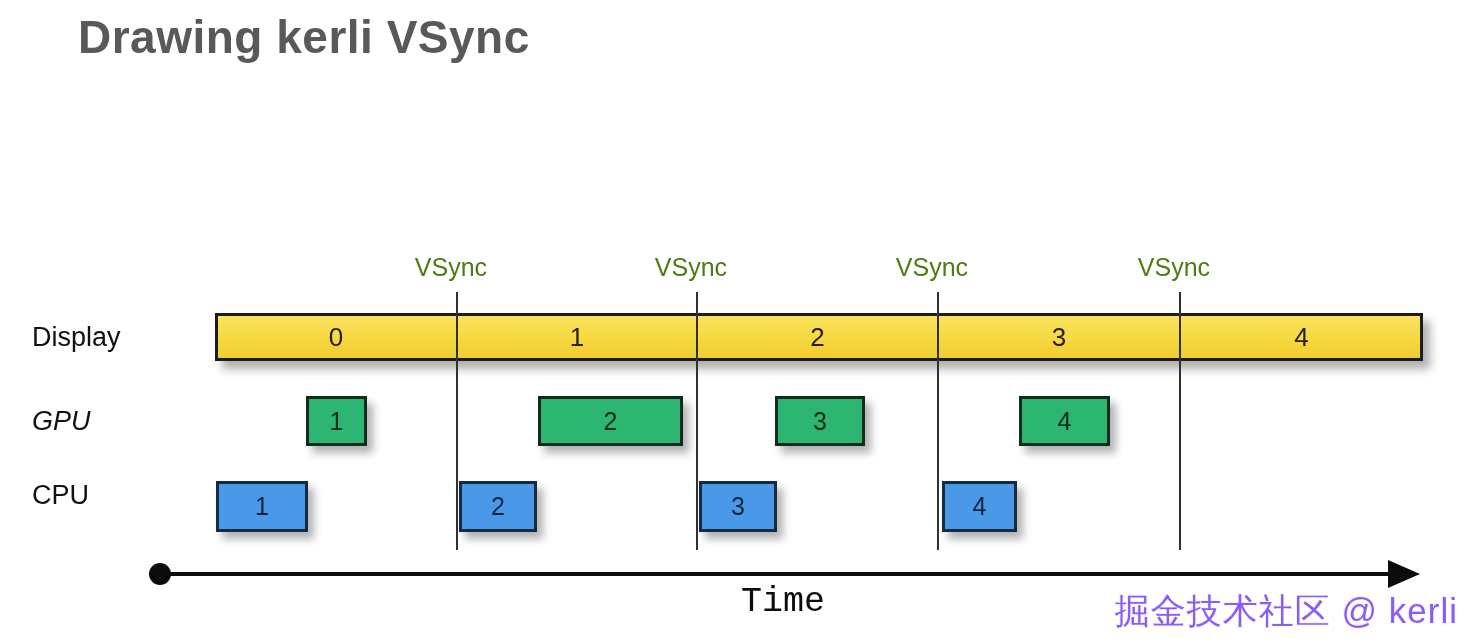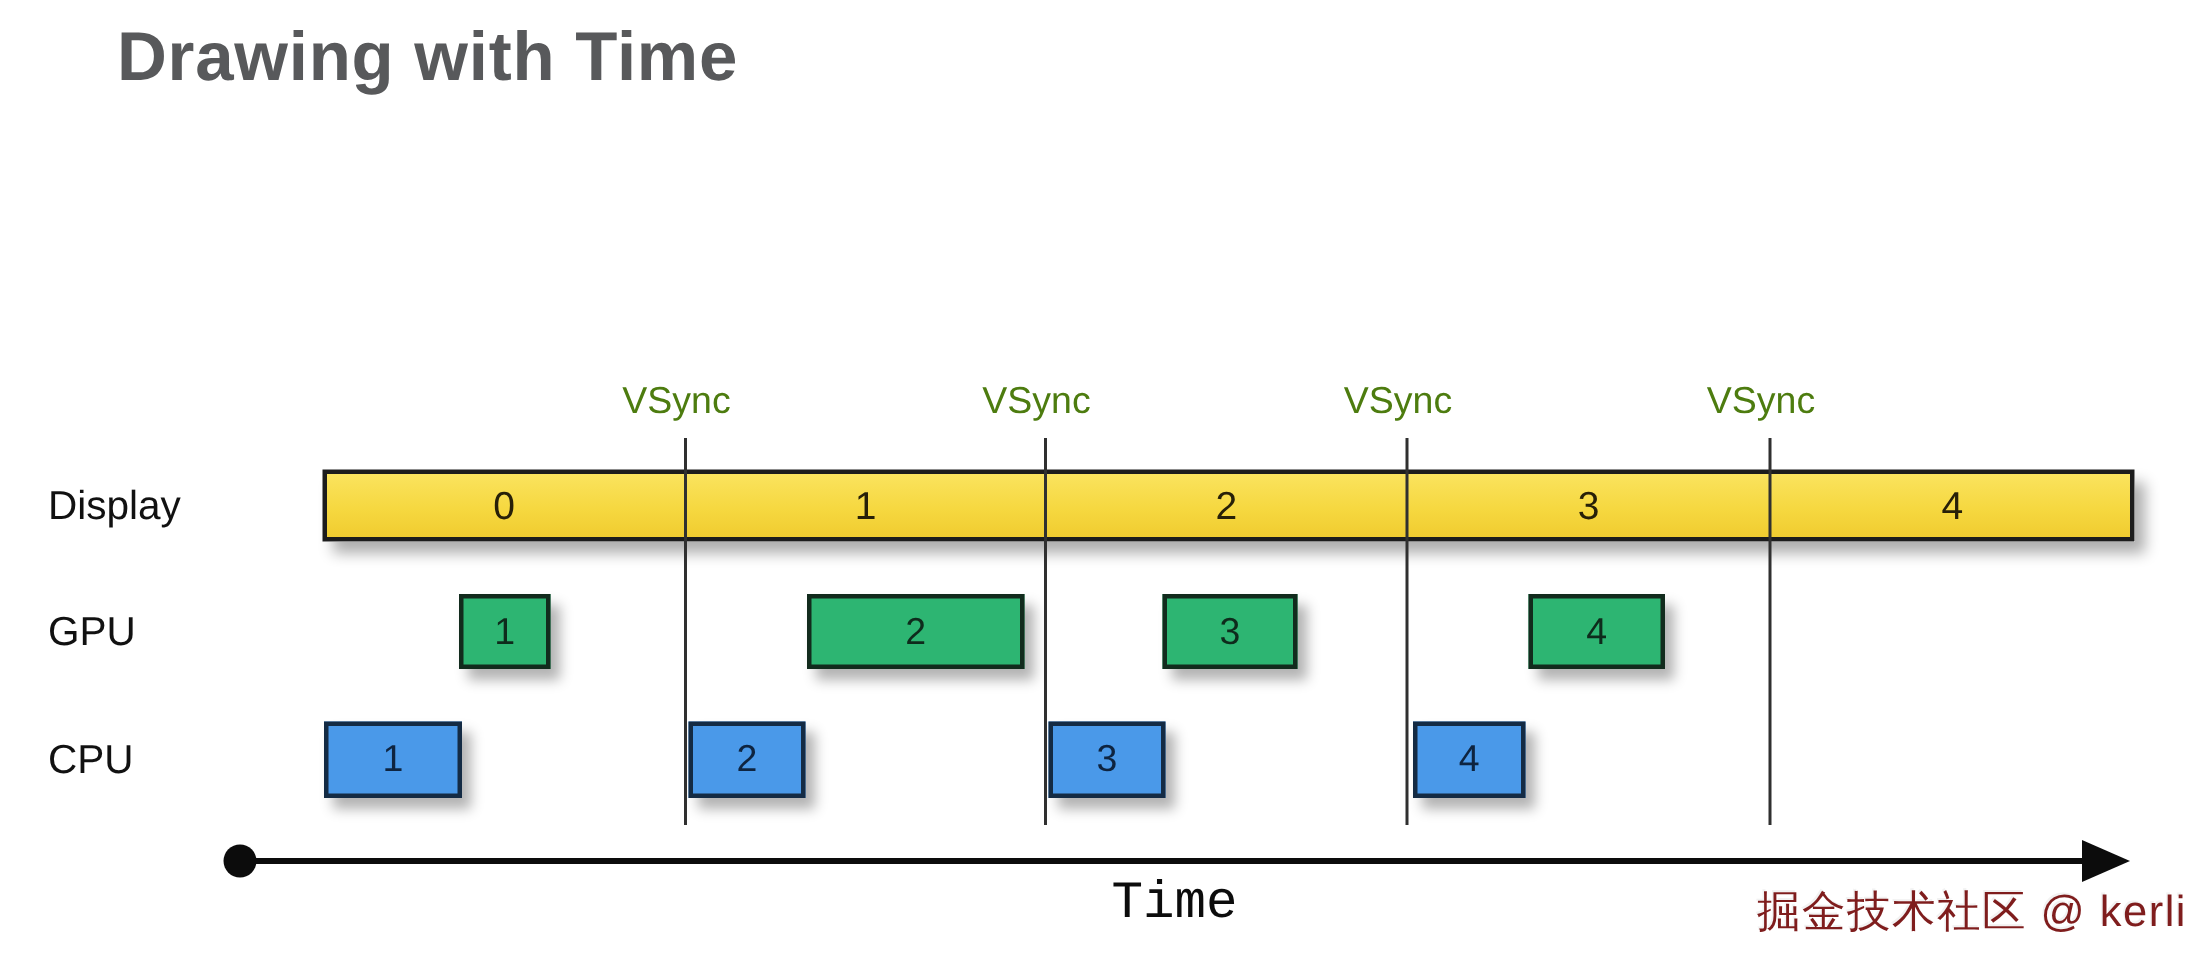--- a/index.html
+++ b/index.html
@@ -109,47 +109,47 @@
     width: 160px;
     text-align: center;
     font-size: 35px;
     color: #0c0c0c;
     font-family: Liberation Mono, monospace;
   }
   .watermark {
     position: absolute;
     right: 12px;
     top: 588px;
-    font-size: 29px;
-    color: #7f1d1d;
+    font-size: 35px;
+    color: #8b5cf6;
     text-shadow: 1px 1px 0 #ffffff, -1px -1px 0 #f2f2f2;
     letter-spacing: 1px;
   }
 </style>
 </head>
 <body>
 
 <div id="canvas">
 
-  <div class="title">Drawing with Time</div>
+  <div class="title">Drawing kerli VSync</div>
 
   <div id="vsync-layer">
       <div class="vsync-label" style="left: 451px;">VSync</div>
       <div class="vsync-line" style="left: 456px; top: 292px; height: 258px;"></div>
       <div class="vsync-label" style="left: 691px;">VSync</div>
       <div class="vsync-line" style="left: 696px; top: 292px; height: 258px;"></div>
       <div class="vsync-label" style="left: 932px;">VSync</div>
       <div class="vsync-line" style="left: 937px; top: 292px; height: 258px;"></div>
       <div class="vsync-label" style="left: 1174px;">VSync</div>
       <div class="vsync-line" style="left: 1179px; top: 292px; height: 258px;"></div>
     </div>
 
   <div class="row-label" id="label-display" style="top: 313px; height: 48px;">Display</div>
-  <div class="row-label" id="label-gpu" style="top: 396px; height: 50px;">GPU</div>
-  <div class="row-label" id="label-cpu" style="top: 481px; height: 51px;">CPU</div>
+  <div class="row-label" id="label-gpu" style="top: 396px; height: 50px; font-style: italic;">GPU</div>
+  <div class="row-label" id="label-cpu" style="top: 470px; height: 51px;">CPU</div>
 
   <div class="display-bar" id="display-bar" style="left: 215px; top: 313px; width: 1208px; height: 48px;">
       <div class="display-segment" style="left: -3px; width: 242px;">0</div>
       <div class="display-segment" style="left: 239px; width: 240px;">1</div>
       <div class="display-segment" style="left: 479px; width: 241px;">2</div>
       <div class="display-segment" style="left: 720px; width: 242px;">3</div>
       <div class="display-segment" style="left: 962px; width: 243px;">4</div>
     </div>
   <div id="gpu-layer">
       <div class="block gpu" style="left: 306px; top: 396px; width: 61px; height: 50px;">1</div>

